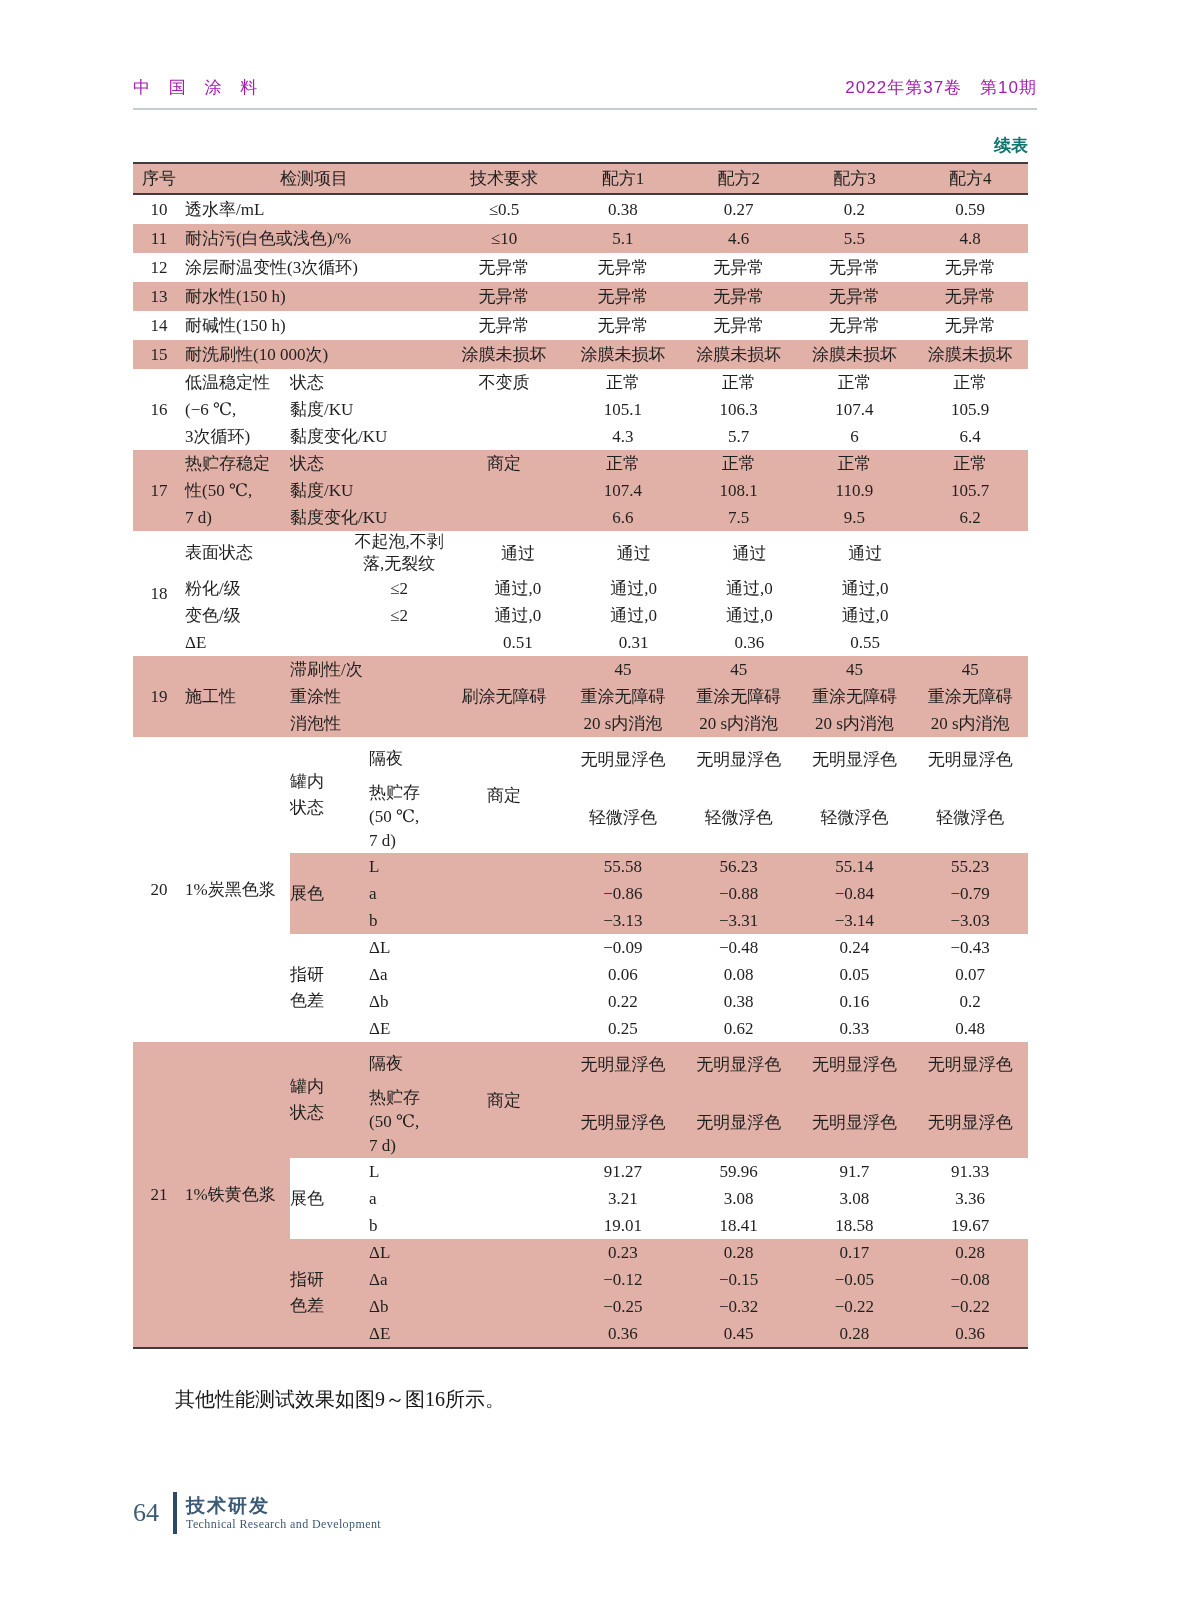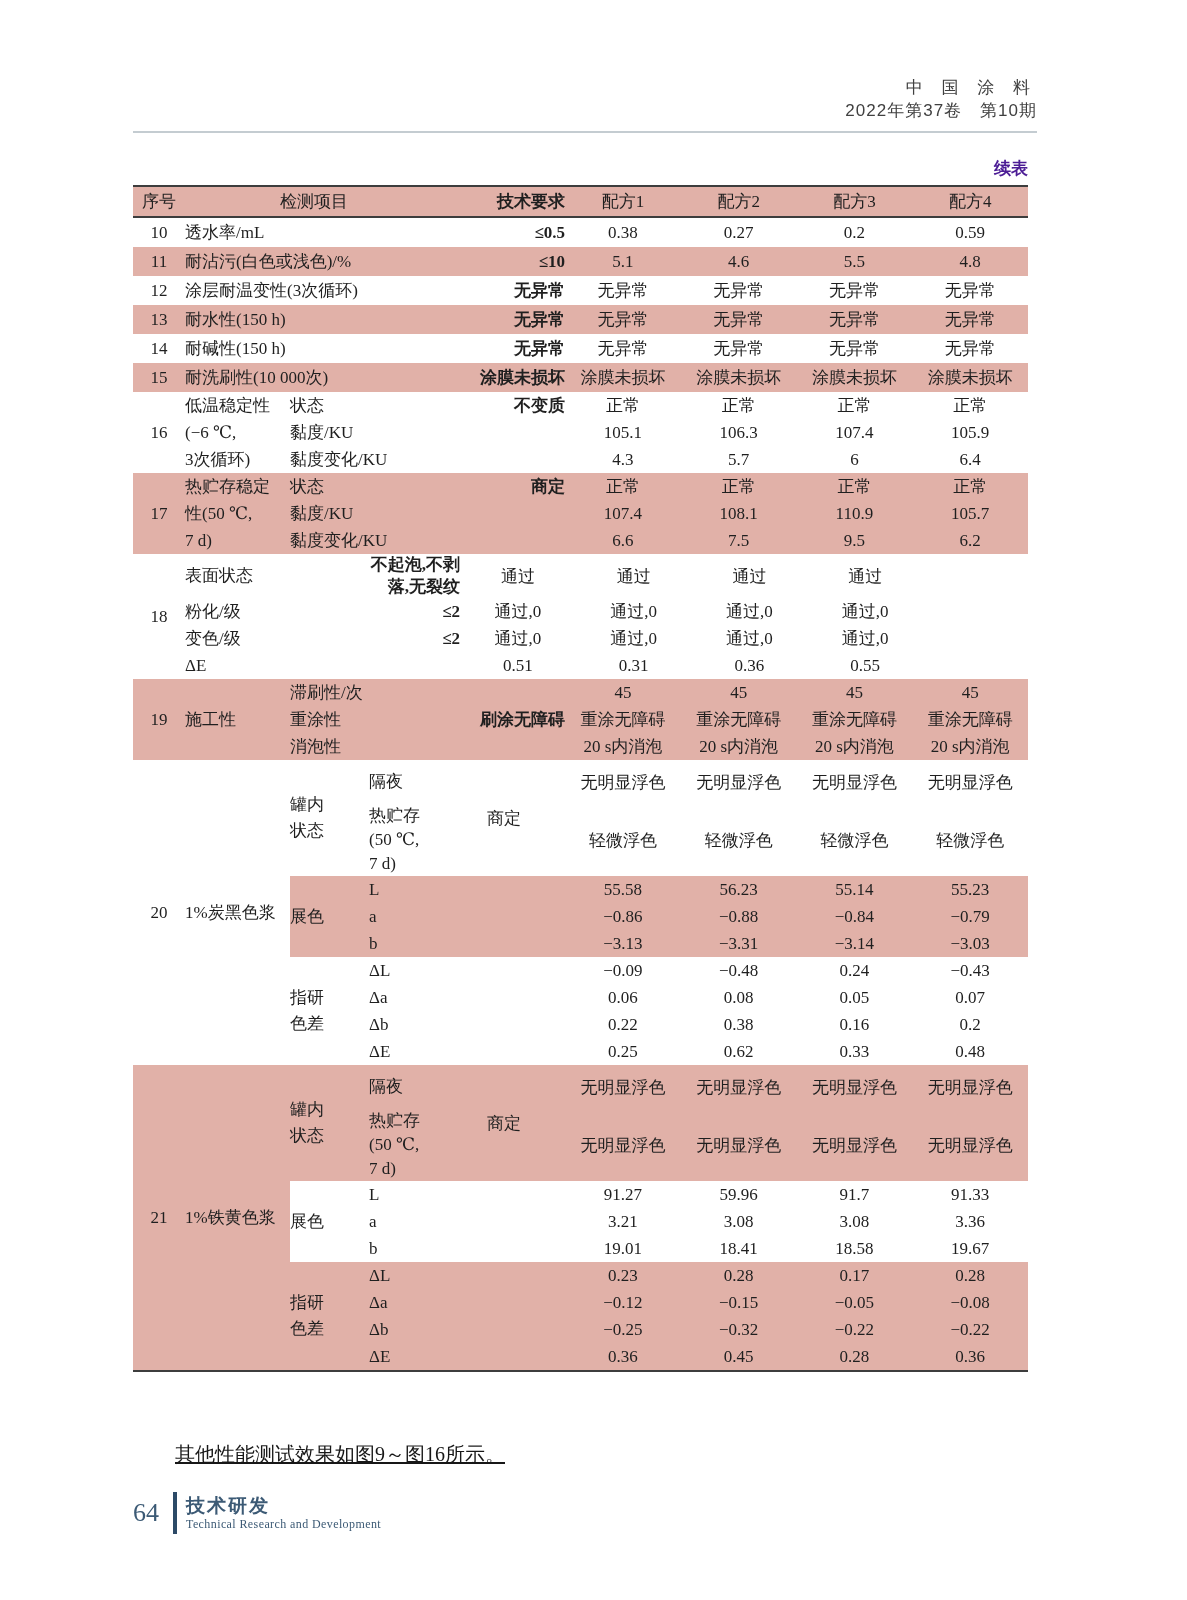--- a/index.html
+++ b/index.html
@@ -3,35 +3,35 @@
 <meta charset="utf-8">
 <style>
   html,body{margin:0;padding:0;background:#e8e8e8;}
   .page{width:1187px;height:1600px;background:#ffffff;position:relative;margin:0 auto;
         font-family:"Liberation Serif","DejaVu Serif",serif;color:#1f1f1f;overflow:hidden;}
   .content{position:absolute;left:133px;top:0;width:904px;}
 
   
   .head-row{display:flex;justify-content:space-between;align-items:flex-end;
             margin-top:76px;border-bottom:2px solid #c4ccd1;padding-bottom:9px;
-            font-family:"Liberation Sans","DejaVu Sans",sans-serif;color:#404040;font-size:17px;flex-direction:column;}
+            font-family:"Liberation Sans","DejaVu Sans",sans-serif;color:#a21caf;font-size:17px;}
   .journal{letter-spacing:7px;}
   .issue{letter-spacing:1px;}
 
-  .cont-label{margin-top:24px;width:895px;text-align:right;font-weight:bold;font-size:17px;color:#4c1d95;}
+  .cont-label{margin-top:24px;width:895px;text-align:right;font-weight:bold;font-size:17px;color:#0f766e;}
 
   
   .tbl{width:895px;margin-top:5px;border-top:2px solid #3d3d3d;border-bottom:2px solid #3d3d3d;font-size:17px;}
   .shade{background:#e1b1a8;}
   .trow{display:flex;align-items:center;min-height:29px;}
   .trow.head{border-bottom:2px solid #3d3d3d;font-size:17px;}
   .c-num{width:52px;text-align:center;flex:none;}
   .c-itemspan{width:258px;flex:none;text-align:left;}
   .c-headitem{width:258px;flex:none;text-align:center;}
-  .c-req{width:122px;flex:none;text-align:right;line-height:22px;font-weight:bold;}
+  .c-req{width:122px;flex:none;text-align:center;line-height:22px;}
   .c-val{width:115.75px;flex:none;text-align:center;}
 
   .item-row{display:flex;align-items:center;}
   .c-label{width:105px;flex:none;line-height:27px;}
   .subcol{flex:1;display:flex;flex-direction:column;}
   .srow{display:flex;align-items:center;min-height:27px;}
   .srow.tall{min-height:44px;}
   .c-sub{width:153px;flex:none;text-align:left;line-height:24px;}
 
   .pig-row{display:flex;align-items:stretch;}
@@ -40,21 +40,21 @@
   .pig-groups{flex:1;display:flex;flex-direction:column;}
   .pgroup{display:flex;align-items:center;position:relative;}
   .c-gname{width:72px;flex:none;line-height:26px;align-self:center;}
   .gsub{flex:1;display:flex;flex-direction:column;justify-content:center;}
   .c-sub3{width:81px;flex:none;padding-left:7px;box-sizing:border-box;text-align:left;line-height:24px;}
   .c-reqspace{width:122px;flex:none;}
   .greq{position:absolute;left:153px;top:0;bottom:0;width:122px;display:flex;align-items:center;justify-content:center;}
   .it > div, .it{}
 
   
-  .note{margin-top:69px;padding-left:42px;font-size:20px;color:#171717;text-decoration:underline;}
+  .note{margin-top:37px;padding-left:42px;font-size:20px;color:#171717;}
   .pfoot{position:absolute;left:133px;top:1492px;display:flex;align-items:center;
          color:#3c5a75;}
   .pnum{font-size:26px;width:34px;text-align:left;}
   .fbar{width:4px;height:42px;background:#2c4a67;margin:0 9px 0 6px;flex:none;}
   .fcn{font-size:19px;font-weight:bold;letter-spacing:2px;line-height:22px;}
   .fen{font-size:12px;line-height:15px;letter-spacing:0.4px;}
 </style>
 </head>
 <body>
 

